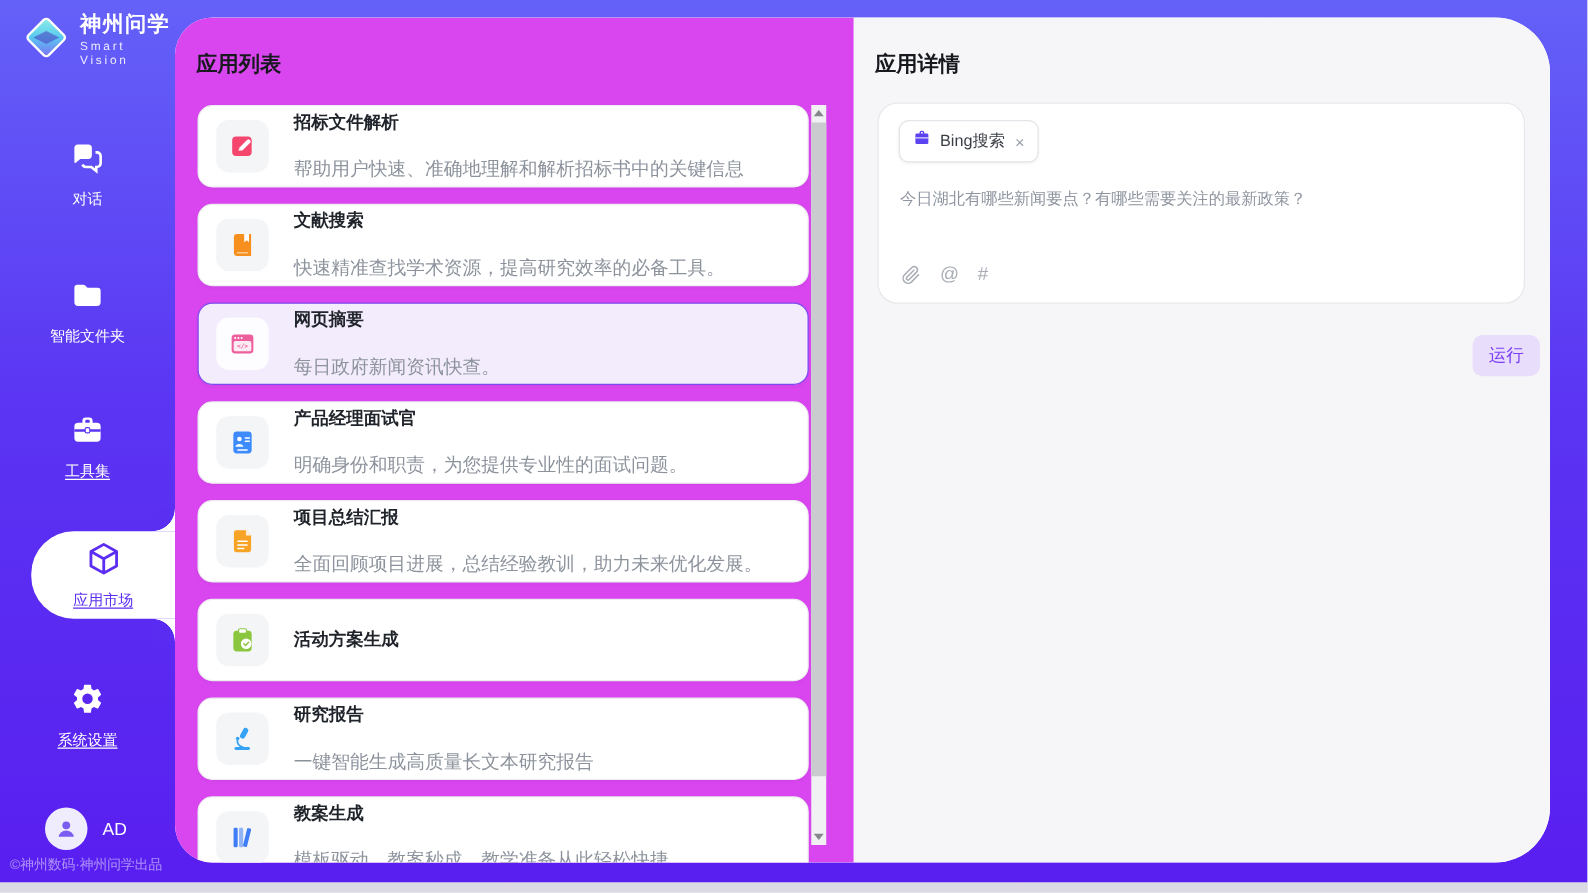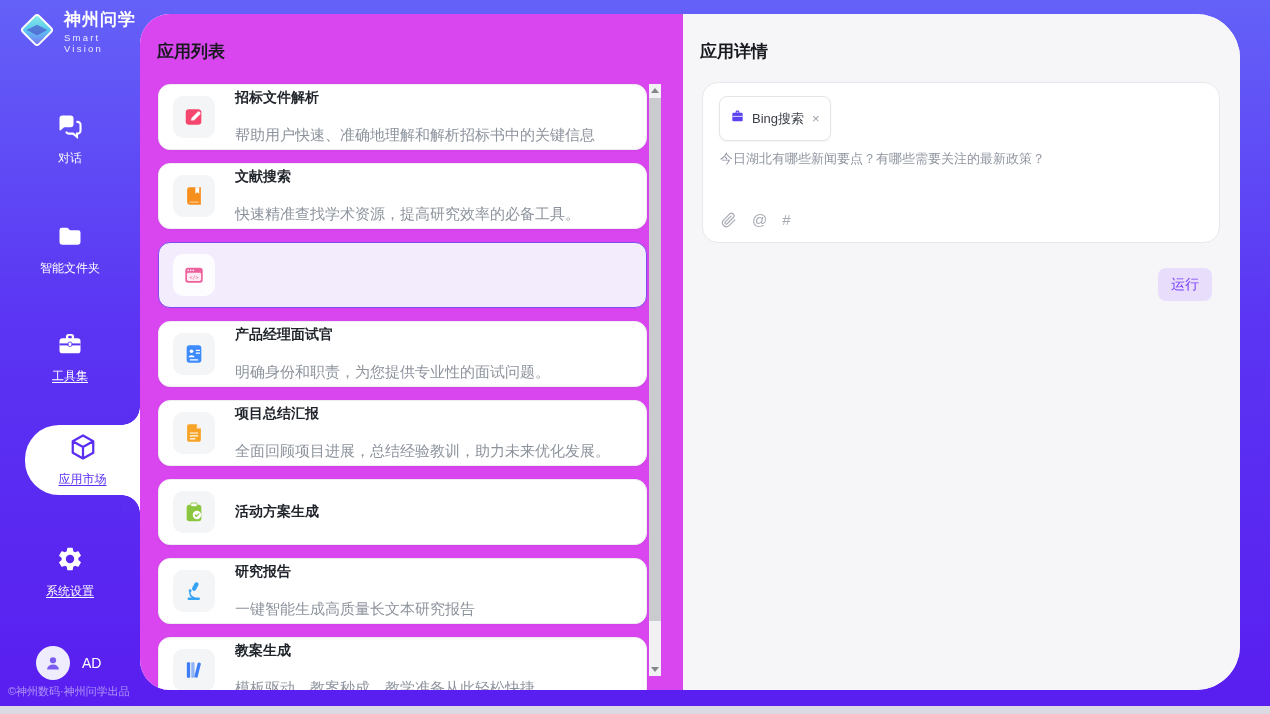--- a/index.html
+++ b/index.html
@@ -61,31 +61,31 @@
   .sb-up { top:0; } .sb-down { bottom:0; }
   .tri-up { width:0; height:0; border-left:4px solid transparent; border-right:4px solid transparent;
             border-bottom:5px solid #85878c; }
   .tri-down { width:0; height:0; border-left:4px solid transparent; border-right:4px solid transparent;
               border-top:5px solid #85878c; }
   .sb-thumb { position:absolute; left:0; top:14px; width:12px; height:523px; background:#c9cbcf; cursor:pointer; }
 
   .app-detail-panel { position:relative; flex:1; background:#f6f6f8; }
   .detail-card { position:absolute; left:19px; top:68px; width:518px; height:161px;
                  background:#fff; border:1px solid #e8e8ec; border-radius:16px; }
-  .tool-tag { position:absolute; left:16px; top:13px; height:45px; display:inline-flex; align-items:center;
+  .tool-tag { position:absolute; left:16px; top:13px; height:34px; display:inline-flex; align-items:center;
               gap:7px; padding:0 10px; background:#fff; border:1px solid #e4e4e9; border-radius:8px;
               box-shadow:0 1px 2px rgba(0,0,0,.05); cursor:pointer; }
   .tag-label { font-size:13px; color:#393d45; }
   .tag-close { font-size:13px; color:#9aa0aa; margin-left:1px; cursor:pointer; }
   .query { position:absolute; left:17px; top:66px; width:482px; font-size:13px; color:#8f95a0; line-height:1.5; }
   .tool-icons { position:absolute; left:17px; bottom:14px; display:flex; align-items:center;
                 gap:15px; color:#a8acb5; }
   .glyph-icon { font-size:15px; line-height:1; cursor:pointer; }
   .svg-tool { display:flex; cursor:pointer; }
-  .run-btn { position:absolute; right:28px; top:254px; width:54px; height:33px; background:#e9ddfc;
+  .run-btn { position:absolute; right:8px; top:254px; width:54px; height:33px; background:#e9ddfc;
              color:#7940f5; font-size:14px; border:none; border-radius:8px; cursor:pointer;
              display:flex; align-items:center; justify-content:center; font-family:inherit; }
 </style>
 </head>
 <body>
 
 <div class="frame">
 
   <div class="sidebar">
     <div class="logo">
@@ -192,20 +192,24 @@
             <div class="card-icon">
               <svg width="22" height="22" viewBox="0 0 24 24">
                 <rect x="2.5" y="4" width="19" height="16.5" rx="3" fill="#ee5f9e"></rect>
                 <circle cx="5.6" cy="6.9" r=".9" fill="#fff"></circle>
                 <circle cx="8.4" cy="6.9" r=".9" fill="#fff"></circle>
                 <circle cx="11.2" cy="6.9" r=".9" fill="#fff"></circle>
                 <rect x="4.3" y="9.6" width="15.4" height="9" rx="1.6" fill="#fff" opacity=".88"></rect>
                 <text x="12" y="16" font-size="5.4" font-weight="bold" text-anchor="middle" fill="#ee5f9e" font-family="DejaVu Sans Mono, monospace">&lt;/&gt;</text>
               </svg>
             </div>
+            <div class="card-texts">
+              <div class="card-title">网页摘要</div>
+              <div class="card-desc">每日政府新闻资讯快查。</div>
+            </div>
           </div>
           <div class="card">
             <div class="card-icon">
               <svg width="22" height="22" viewBox="0 0 24 24">
                 <rect x="4" y="2.5" width="16" height="19" rx="3" fill="#3d8bfd"></rect>
                 <circle cx="9.3" cy="9" r="2" fill="#fff"></circle>
                 <path d="M5.8 15.6a3.6 3 0 0 1 7 0z" fill="#fff"></path>
                 <path d="M14.5 8h3.5M14.5 11h3.5M8 18.5h8" stroke="#fff" stroke-width="1.3" stroke-linecap="round"></path>
               </svg>
             </div>

